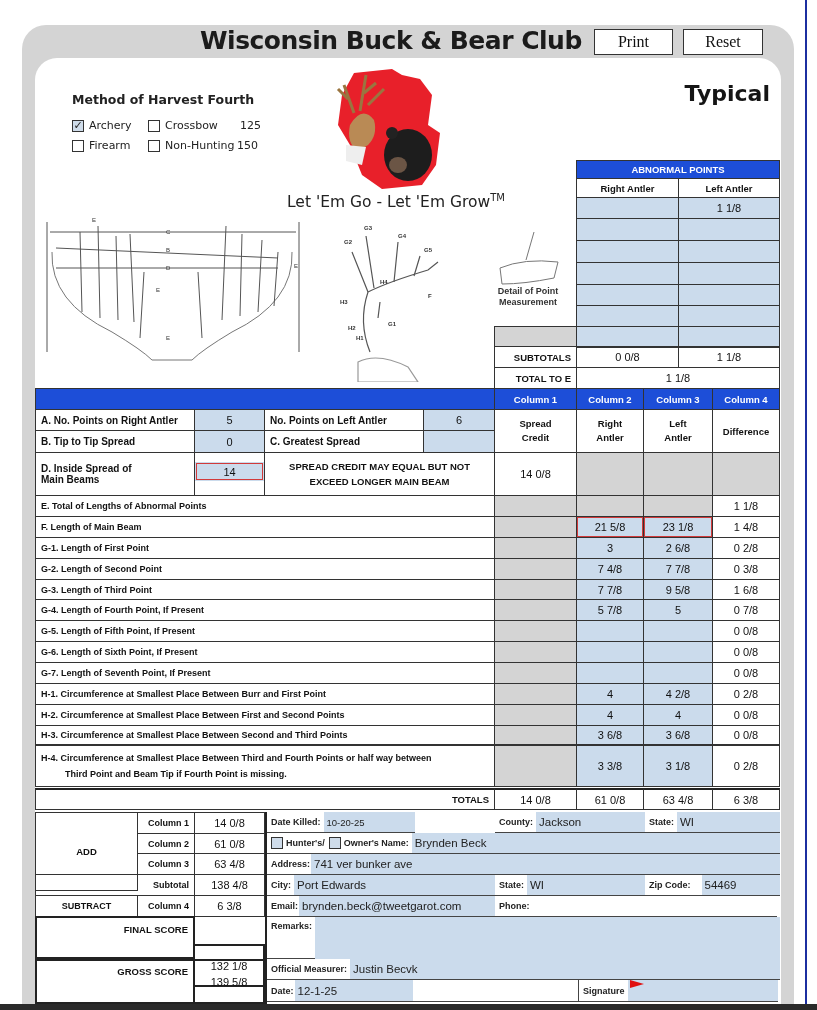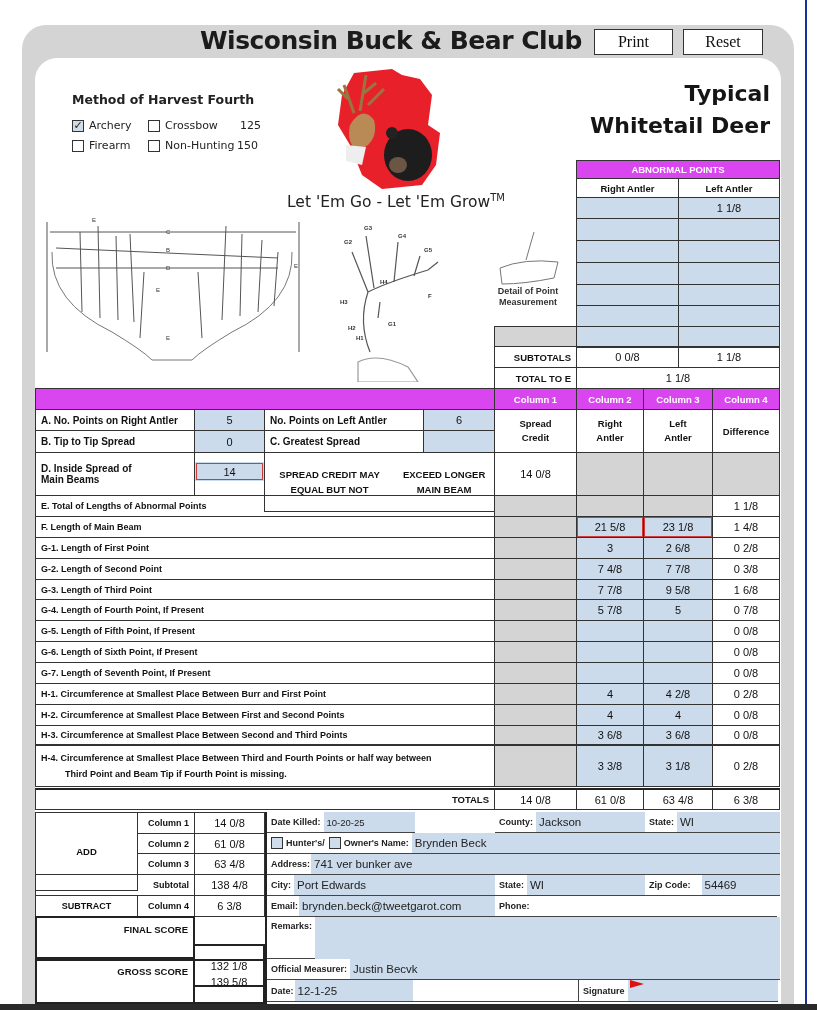--- a/index.html
+++ b/index.html
@@ -20,21 +20,21 @@
 #logo{left:332px;top:65px;width:115px;height:128px}
 #slogan{left:287px;top:192px;font-family:"DejaVu Sans",sans-serif;font-size:15.5px;color:#222}
 #slogan sup{font-size:10px}
 
 .cell{position:absolute;border:1px solid #333;font-size:10px;display:flex;align-items:center}
 .c{justify-content:center;text-align:center}
 .r{justify-content:flex-end;padding-right:5px}
 .l{justify-content:flex-start;padding-left:5px}
 .blue{background:#cbdbec}
 .gray{background:#d4d4d4}
-.dark{background:#d946ef;color:#fff;font-weight:bold}
+.dark{background:#1d4ed8;color:#fff;font-weight:bold}
 .b{font-weight:bold}
 .val{font-size:11px}
 .red{outline:1.5px solid #d23a3a;outline-offset:-2px}
 .fld{position:absolute;font-size:9px;font-weight:bold;display:flex;align-items:center;padding-left:4px;color:#222;border-bottom:1px solid #444}
 .fld .in{background:#cbdbec;height:100%;display:flex;align-items:center;font-size:11.5px;font-weight:normal;padding-left:3px;margin-left:3px;flex:1}
 </style>
 </head>
 <body>
 
 <div id="frame" class="abs"></div>
@@ -73,21 +73,20 @@
     <path d="M14 80 L34 82 L30 100 L14 96 Z" fill="#eee"></path>
   </g>
   <g>
     <ellipse cx="76" cy="90" rx="24" ry="26" fill="#1d1d1d"></ellipse>
     <ellipse cx="66" cy="100" rx="9" ry="8" fill="#6b5545"></ellipse>
     <circle cx="60" cy="68" r="6" fill="#222"></circle>
   </g>
 </svg>
 <div id="species" class="abs">
   <div>Typical</div>
-  <div>Whitetail Deer</div>
 </div>
 <div id="slogan" class="abs"><span>Let 'Em Go - Let 'Em Grow</span><sup>TM</sup></div>
 
 <svg class="abs" style="left:42px;top:212px;width:262px;height:160px" viewBox="0 0 262 160">
   <g stroke="#555" fill="none" stroke-width="1">
     <line x1="5" y1="10" x2="5" y2="140"></line>
       <line x1="257" y1="10" x2="257" y2="140"></line>
     <line x1="8" y1="20" x2="254" y2="20"></line>
       <line x1="14" y1="36" x2="236" y2="46"></line>
       <line x1="14" y1="56" x2="236" y2="56"></line>
@@ -186,21 +185,21 @@
 <div class="cell l b" style="left:35px;top:430px;width:160px;height:23px">B. Tip to Tip Spread</div>
 <div class="cell c val blue" style="left:194px;top:430px;width:71px;height:23px">0</div>
 <div class="cell l b" style="left:264px;top:430px;width:160px;height:23px">C. Greatest Spread</div>
 <div class="cell c val blue" style="left:423px;top:430px;width:72px;height:23px"></div>
 <div class="cell l b" style="left:35px;top:452px;width:160px;height:44px;flex-direction:column;align-items:flex-start;justify-content:center;line-height:11px">
     <span>D. Inside Spread of</span>
     <span>Main Beams</span>
   </div>
 <div class="cell" style="left:194px;top:452px;width:71px;height:44px"></div>
 <div class="abs val blue red" style="left:195px;top:462px;width:69px;height:19px;display:flex;align-items:center;justify-content:center;font-size:11px">14</div>
-<div class="cell c b" style="left:264px;top:452px;width:231px;height:60px;flex-direction:row;font-size:9.5px;line-height:15px">
+<div class="cell c b" style="left:264px;top:452px;width:231px;height:44px;flex-direction:column;font-size:9.5px;line-height:15px">
     <span>SPREAD CREDIT MAY EQUAL BUT NOT</span>
     <span>EXCEED LONGER MAIN BEAM</span>
   </div>
 <div class="cell c val" style="left:494px;top:452px;width:83px;height:44px">14 0/8</div>
 <div class="cell gray" style="left:576px;top:452px;width:68px;height:44px"></div>
 <div class="cell gray" style="left:643px;top:452px;width:70px;height:44px"></div>
 <div class="cell gray" style="left:712px;top:452px;width:68px;height:44px"></div>
 
 <div id="meas-rows">
     <div class="cell l b" style="left:35px;top:495px;width:460px;height:22px;font-size:9px">E. Total of Lengths of Abnormal Points</div>

